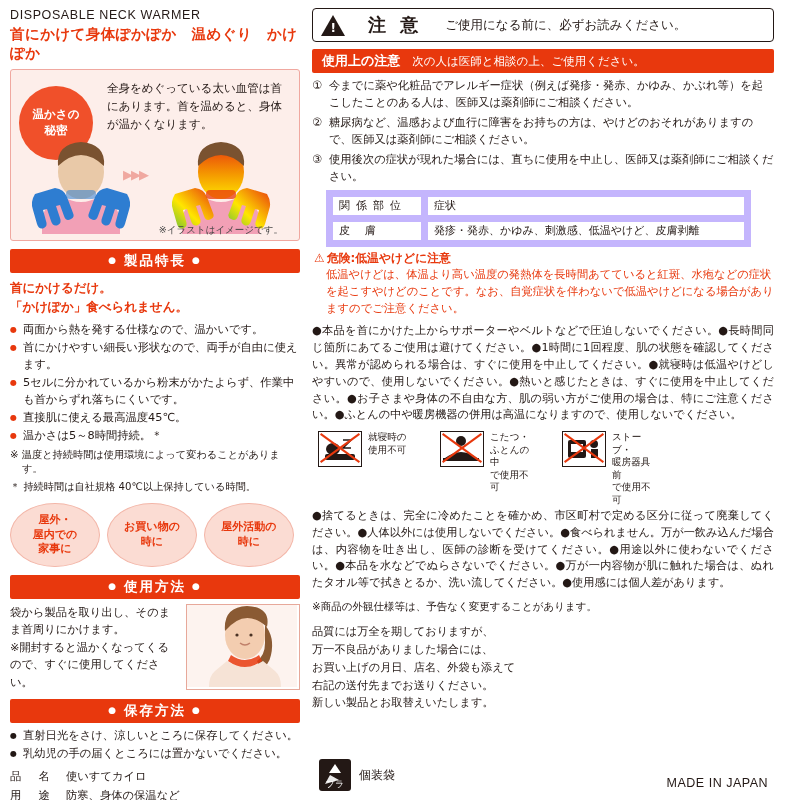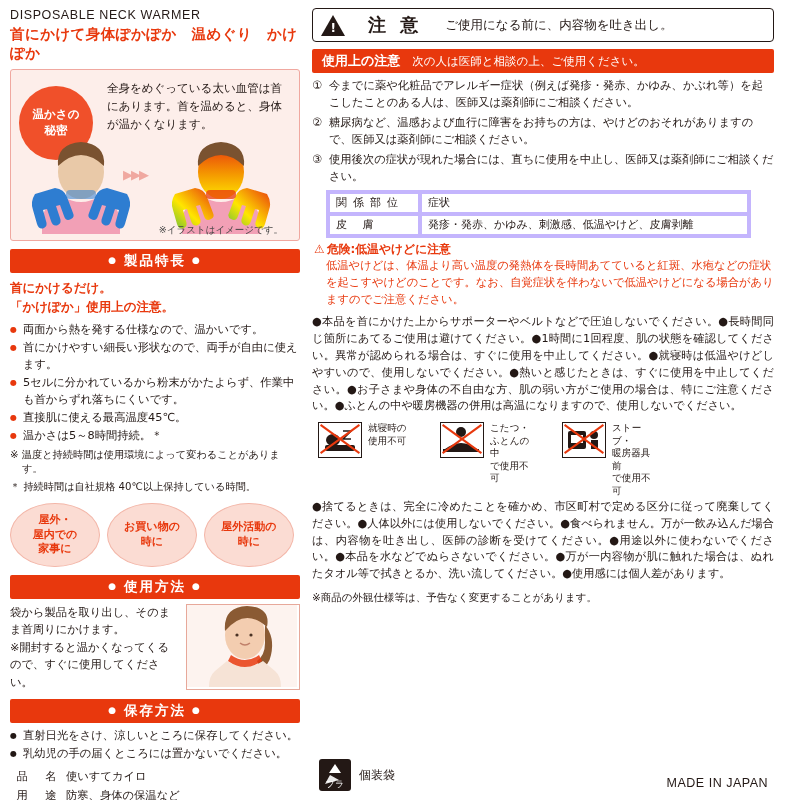--- a/index.html
+++ b/index.html
@@ -65,21 +65,21 @@
   .usebody .txt{width:168px;}
   .usepic{position:absolute;right:0;top:0;width:112px;height:84px;border:1px solid #e7a89a;background:#fff;overflow:hidden;}
 
   .storage{font-size:11.3px;line-height:1.55;margin-top:4px;}
   .storage li{list-style:none;position:relative;padding-left:13px;}
   .storage li:before{content:"●";position:absolute;left:0;top:0;color:#231815;font-size:8px;line-height:17px;}
   .storage ul{margin:0;padding:0;}
 
   .specs{margin-top:6px;font-size:11.3px;line-height:1.6;}
   .specs .row{display:flex;}
-  .specs .k{width:56px;flex:none;letter-spacing:3px;text-align:center;}
+  .specs .k{width:56px;flex:none;letter-spacing:3px;}
 
   
   .warnhead{
     border:1.6px solid #231815;border-radius:4px;background:#fff;
     display:flex;align-items:center;gap:23px;padding:4px 8px;
   }
   .tri{width:0;height:0;border-left:12px solid transparent;border-right:12px solid transparent;border-bottom:21px solid #231815;position:relative;}
   .tri:after{content:"!";position:absolute;left:-2.5px;top:7px;color:#fff;font-size:12px;font-weight:bold;line-height:12px;}
   .warnhead .t1{font-size:18px;font-weight:bold;letter-spacing:4px;}
   .warnhead .t2{font-size:12.5px;}
@@ -88,21 +88,21 @@
     background:#e8380d;color:#fff;font-weight:bold;font-size:13px;padding:3px 10px;border-radius:2px;
     margin-top:7px;display:flex;align-items:center;gap:12px;
   }
   .bar .sub{color:#fff;font-weight:normal;font-size:11.5px;}
 
   .ol{margin:5px 0 0 0;padding:0;font-size:11.3px;line-height:1.5;}
   .ol li{list-style:none;position:relative;padding-left:17px;margin-bottom:3px;}
   .ol li .num{position:absolute;left:0;top:0;}
 
   table.sym{border-collapse:collapse;width:92%;margin:4px 0 2px 14px;font-size:11px;}
-  table.sym th,table.sym td{border:4px solid #c4b5fd;padding:1.5px 6px;text-align:left;font-weight:normal;}
+  table.sym th,table.sym td{border:7px solid #c4b5fd;padding:1.5px 6px;text-align:left;font-weight:normal;font-family:Liberation Serif, serif;}
   table.sym th{background:#fff;}
   table.sym .c1{width:76px;letter-spacing:6px;}
 
   .danger{color:#e8380d;font-size:11.8px;font-weight:bold;margin-top:4px;padding-left:2px;}
   .danger .m{display:inline-block;width:13px;}
   .danger-body{color:#e8380d;font-size:11.3px;line-height:1.5;padding-left:14px;}
 
   .dots{font-size:11.2px;line-height:1.5;margin-top:6px;text-align:justify;}
 
   .icons3{display:flex;gap:26px;margin:7px 0 2px 6px;}
@@ -176,21 +176,21 @@
           <path d="M106 56 q5 8 2 16 l-4 14 q-2 6 -7 4 q-4 -2 -2 -7 l3 -11 l-4 -1 l-4 12 q-2 6 -7 4 q-4 -2 -2 -7 l4 -12 l-4 -1 l-4 11 q-2 6 -7 3 q-4 -2 -2 -6 l6 -16 q3 -8 12 -9z"></path>
         </g>
         <rect x="45" y="52" width="30" height="9" rx="4" fill="#e8380d" opacity="0.75"></rect>
       </svg>
 
       <div class="hero-note">※イラストはイメージです。</div>
     </div>
 
     <div class="redbar dot">製品特長</div>
     <div class="sub-red">首にかけるだけ。</div>
-    <div class="sub-red" style="margin-top:0">「かけぽか」使用上の注意。</div>
+    <div class="sub-red" style="margin-top:0">「かけぽか」食べられません。</div>
 
     <div class="bullets">
       <ul>
         <li>両面から熱を発する仕様なので、温かいです。</li>
         <li>首にかけやすい細長い形状なので、両手が自由に使えます。</li>
         <li>5セルに分かれているから粉末がかたよらず、作業中も首からずれ落ちにくいです。</li>
         <li>直接肌に使える最高温度45℃。</li>
         <li>温かさは5～8時間持続。＊</li>
       </ul>
     </div>
@@ -245,21 +245,21 @@
       </div>
 
     </div>
   </div>
 
   <div class="right">
 
     <div class="warnhead">
       <span class="tri"></span>
       <span class="t1">注 意</span>
-      <span class="t2">ご使用になる前に、内容物を吐き出し。</span>
+      <span class="t2">ご使用になる前に、必ずお読みください。</span>
     </div>
 
     <div class="bar">
       <span>使用上の注意</span>
       <span class="sub">次の人は医師と相談の上、ご使用ください。</span>
     </div>
 
     <ul class="ol">
       <li>
         <span class="num">①</span>
@@ -332,20 +332,25 @@
 暖房器具前
 で使用不可</span>
       </div>
     </div>
 
 
     <div class="dots" style="margin-top:0">●捨てるときは、完全に冷めたことを確かめ、市区町村で定める区分に従って廃棄してください。●人体以外には使用しないでください。●食べられません。万が一飲み込んだ場合は、内容物を吐き出し、医師の診断を受けてください。●用途以外に使わないでください。●本品を水などでぬらさないでください。●万が一内容物が肌に触れた場合は、ぬれたタオル等で拭きとるか、洗い流してください。●使用感には個人差があります。</div>
 
     <div class="footnote">※商品の外観仕様等は、予告なく変更することがあります。</div>
 
+    <div class="closing" style="white-space:pre-line">品質には万全を期しておりますが、
+万一不良品がありました場合には、
+お買い上げの月日、店名、外袋も添えて
+右記の送付先までお送りください。
+新しい製品とお取替えいたします。</div>
 
     <div class="recyc">
       <svg width="34" height="34" viewBox="0 0 34 34">
         <rect x="1" y="1" width="32" height="32" rx="3" fill="#231815"></rect>
         <path d="M17 6 l6 9 h-12z" fill="#fff"></path>
         <path d="M7 26 l5 -9 l9 5 z" fill="#fff" opacity="0.9"></path>
         <text x="17" y="29" font-size="9" fill="#fff" text-anchor="middle" font-family="DejaVu Sans, sans-serif">プラ</text>
       </svg>
       <span class="label">個装袋</span>
     </div>

